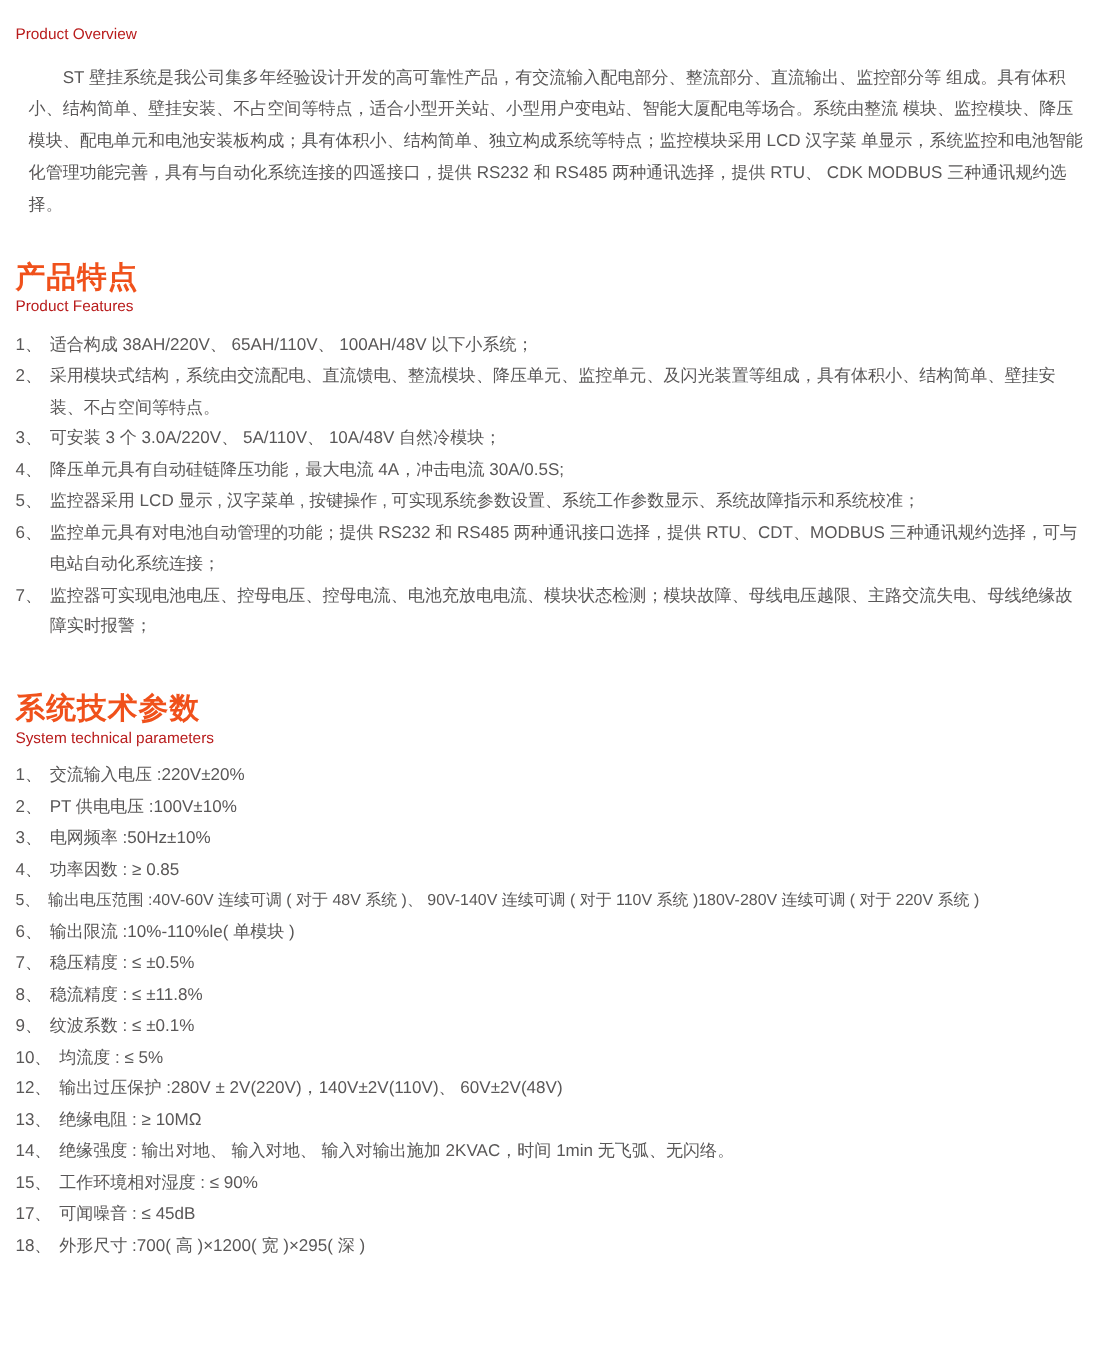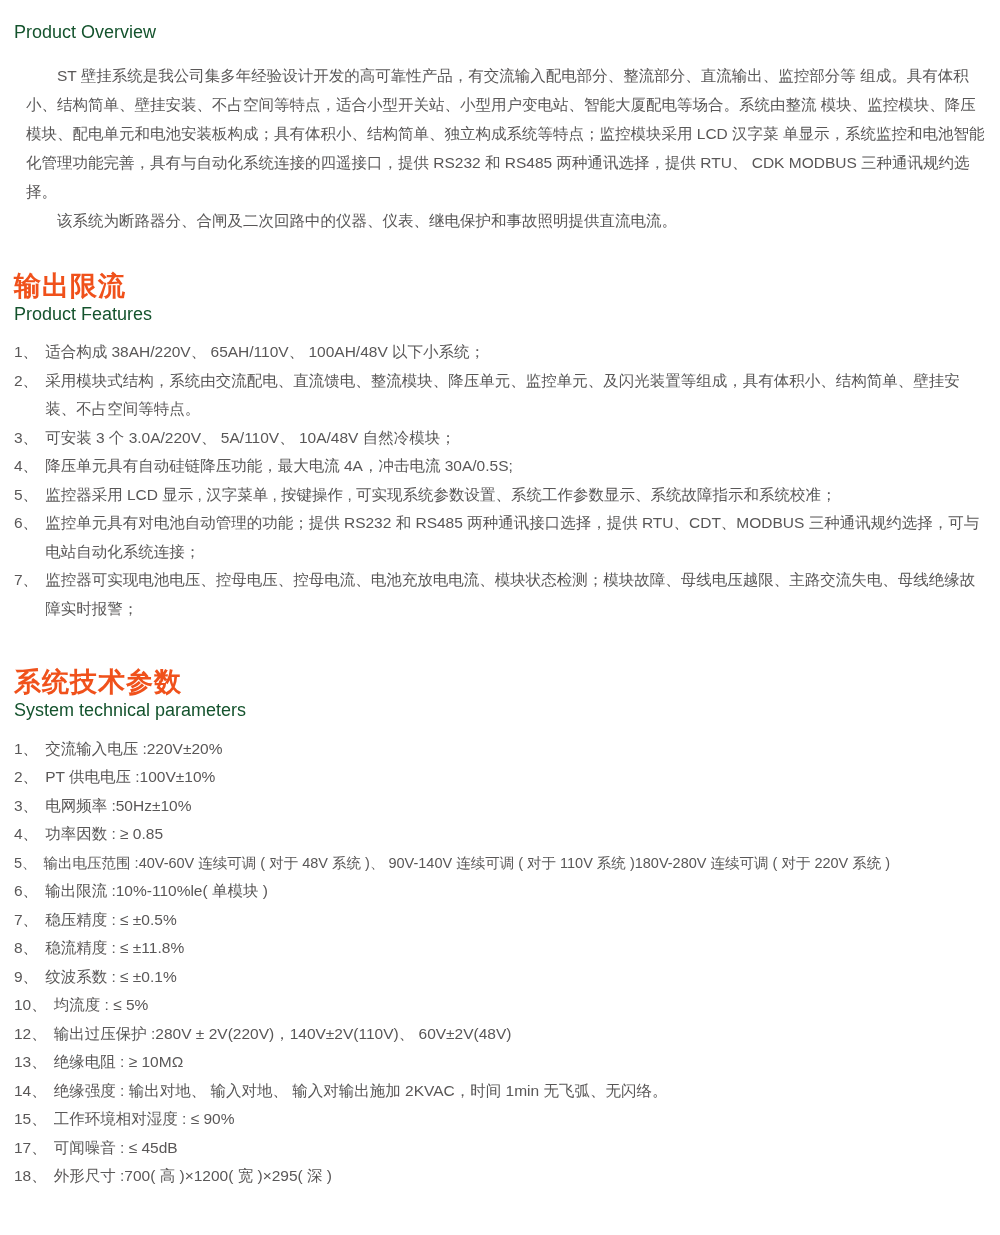--- a/index.html
+++ b/index.html
@@ -14,22 +14,22 @@
   .page { padding: 20px 14px 0 14px; }
 
   .sec-title {
     color: #f0511b;
     font-size: 27px;
     font-weight: 700;
     letter-spacing: 1px;
     line-height: 1.15;
   }
   .sec-sub {
-    color: #14532d;
-    font-size: 18px;
+    color: #b91c1c;
+    font-size: 14px;
     line-height: 1.2;
     margin-top: 2px;
   }
 
   .overview-text { margin-top: 17px; }
   .para {
     color: #595757;
     font-size: 15.5px;
     line-height: 29px;
     text-indent: 2em;
@@ -55,26 +55,25 @@
 </style>
 </head>
 <body>
 
 <div class="page">
 
   <div class="section section-overview">
     <div class="sec-sub">Product Overview</div>
     <div class="overview-text">
         <p class="para">ST 壁挂系统是我公司集多年经验设计开发的高可靠性产品，有交流输入配电部分、整流部分、直流输出、监控部分等 组成。具有体积小、结构简单、壁挂安装、不占空间等特点，适合小型开关站、小型用户变电站、智能大厦配电等场合。系统由整流 模块、监控模块、降压模块、配电单元和电池安装板构成；具有体积小、结构简单、独立构成系统等特点；监控模块采用 LCD 汉字菜 单显示，系统监控和电池智能化管理功能完善，具有与自动化系统连接的四遥接口，提供 RS232 和 RS485 两种通讯选择，提供 RTU、 CDK MODBUS 三种通讯规约选择。</p>
-        <p class="para">该系统为断路器分、合闸及二次回路中的仪器、仪表、继电保护和事故照明提供直流电流。</p>
       </div>
   </div>
 
   <div class="section section-features">
-    <div class="sec-title">输出限流</div>
+    <div class="sec-title">产品特点</div>
     <div class="sec-sub">Product Features</div>
     <div class="list features-list">
         <div class="row">
         <span class="num">1、</span>
         <span class="txt">适合构成 38AH/220V、 65AH/110V、 100AH/48V 以下小系统；</span>
       </div>
         <div class="row">
         <span class="num">2、</span>
         <span class="txt">采用模块式结构，系统由交流配电、直流馈电、整流模块、降压单元、监控单元、及闪光装置等组成，具有体积小、结构简单、壁挂安装、不占空间等特点。</span>
       </div>

